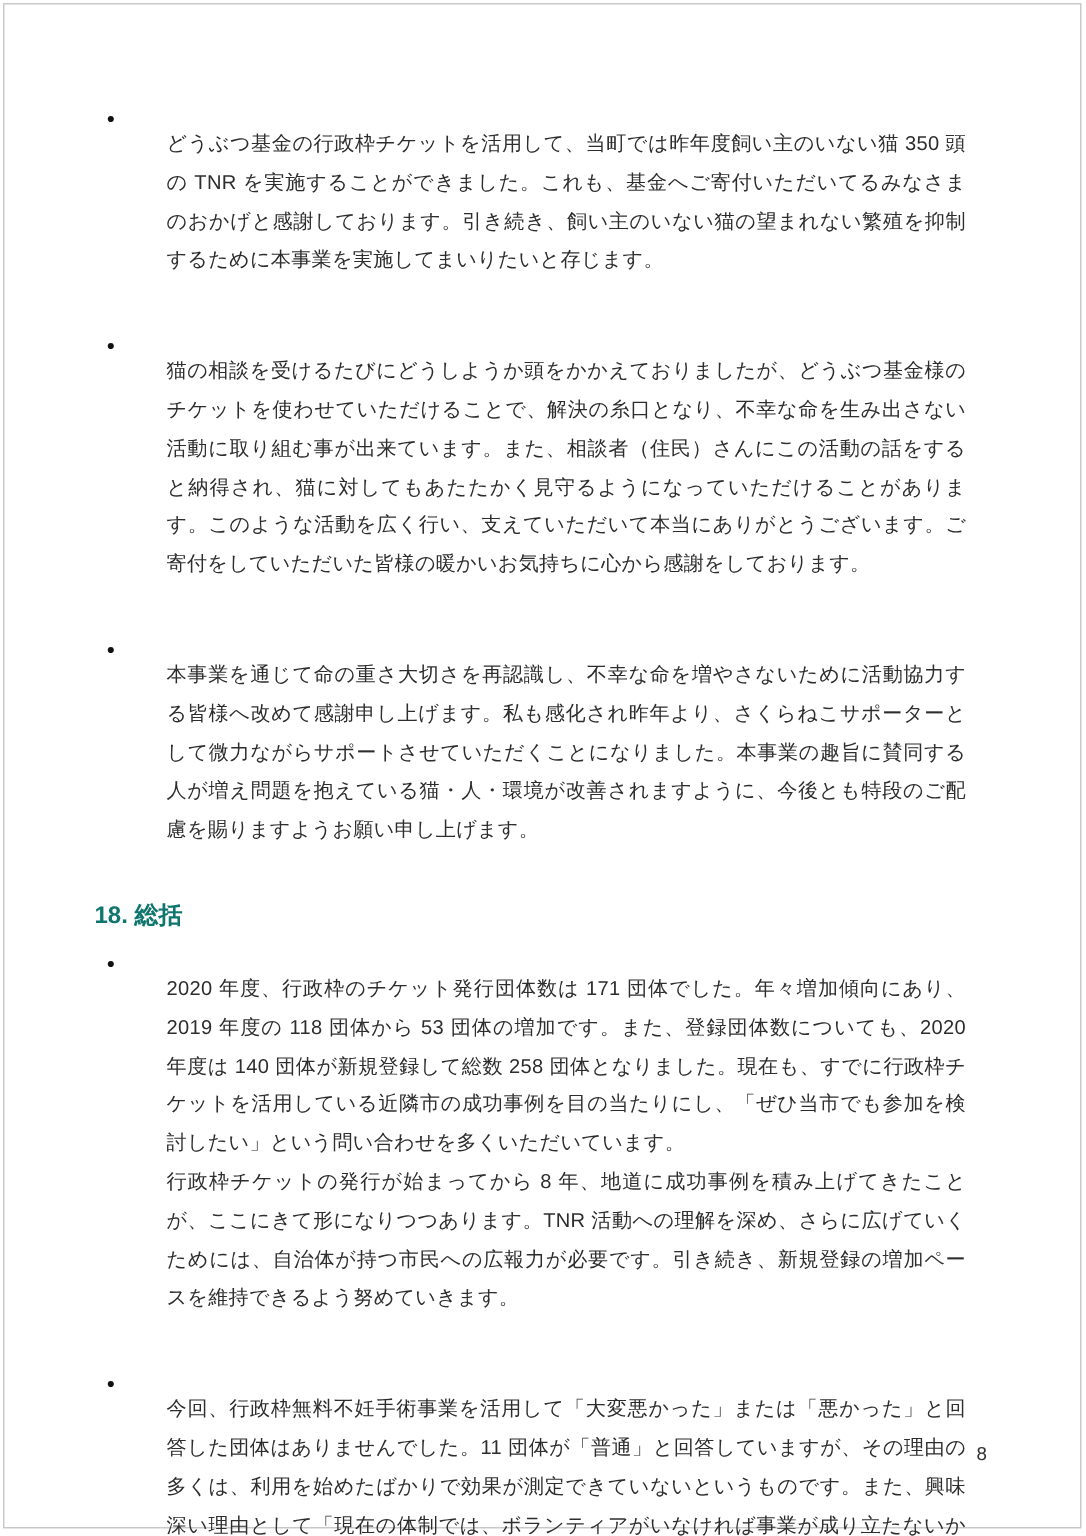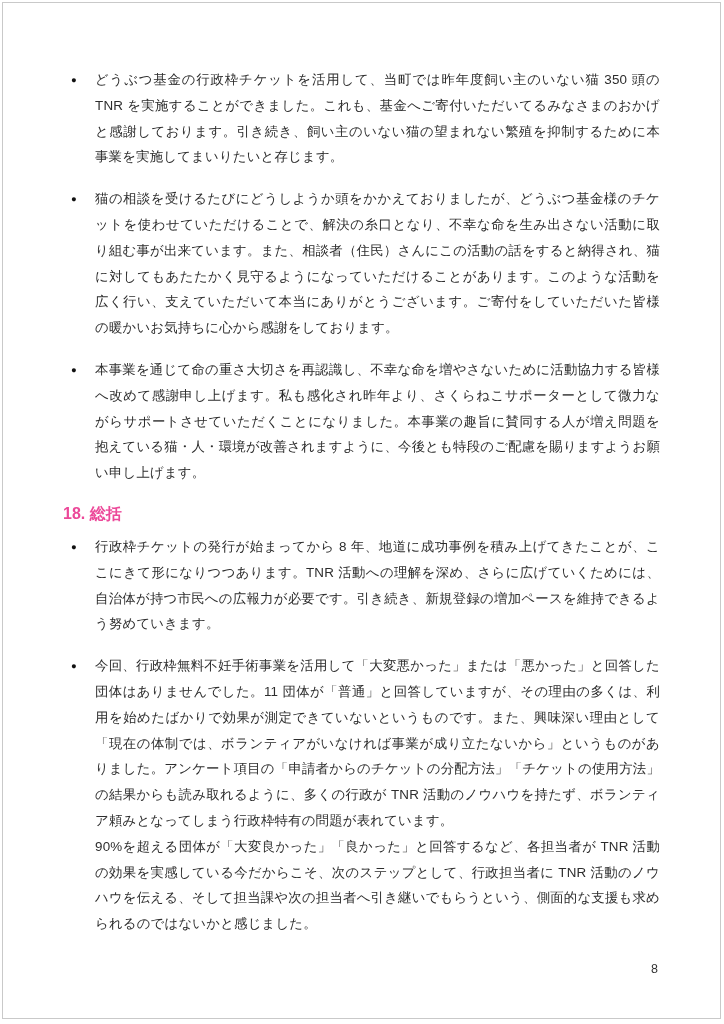--- a/index.html
+++ b/index.html
@@ -38,28 +38,28 @@
     font-size: 9.5px;
     line-height: 25.8px;
     color: #111111;
   }
   .btext {
     flex: 1;
     font-size: 13.4px;
     line-height: 25.8px;
     text-align: justify;
     letter-spacing: 0.2px;
-    margin: 0;
+    margin: 16px;
     color: #2d2d2d;
   }
   .btext p { margin: 0; }
   .section-heading {
     font-size: 16px;
     font-weight: bold;
-    color: #ec4899;
+    color: #0f766e;
     margin: 18px 0 9px 0;
   }
   .page-number {
     position: absolute;
     right: 62px;
     bottom: 42px;
     font-size: 12.5px;
     color: #333333;
   }
 </style>
@@ -83,20 +83,21 @@
         <p class="btext">本事業を通じて命の重さ大切さを再認識し、不幸な命を増やさないために活動協力する皆様へ改めて感謝申し上げます。私も感化され昨年より、さくらねこサポーターとして微力ながらサポートさせていただくことになりました。本事業の趣旨に賛同する人が増え問題を抱えている猫・人・環境が改善されますように、今後とも特段のご配慮を賜りますようお願い申し上げます。</p>
       </li>
     </ul>
 
     <h2 class="section-heading">18. 総括</h2>
 
     <ul class="bullet-list">
       <li class="bullet-item">
         <span class="marker">●</span>
         <div class="btext">
+          <p>2020 年度、行政枠のチケット発行団体数は 171 団体でした。年々増加傾向にあり、2019 年度の 118 団体から 53 団体の増加です。また、登録団体数についても、2020 年度は 140 団体が新規登録して総数 258 団体となりました。現在も、すでに行政枠チケットを活用している近隣市の成功事例を目の当たりにし、「ぜひ当市でも参加を検討したい」という問い合わせを多くいただいています。</p>
           <p>行政枠チケットの発行が始まってから 8 年、地道に成功事例を積み上げてきたことが、ここにきて形になりつつあります。TNR 活動への理解を深め、さらに広げていくためには、自治体が持つ市民への広報力が必要です。引き続き、新規登録の増加ペースを維持できるよう努めていきます。</p>
         </div>
       </li>
       <li class="bullet-item">
         <span class="marker">●</span>
         <div class="btext">
           <p>今回、行政枠無料不妊手術事業を活用して「大変悪かった」または「悪かった」と回答した団体はありませんでした。11 団体が「普通」と回答していますが、その理由の多くは、利用を始めたばかりで効果が測定できていないというものです。また、興味深い理由として「現在の体制では、ボランティアがいなければ事業が成り立たないから」というものがありました。アンケート項目の「申請者からのチケットの分配方法」「チケットの使用方法」の結果からも読み取れるように、多くの行政が TNR 活動のノウハウを持たず、ボランティア頼みとなってしまう行政枠特有の問題が表れています。</p>
           <p>90%を超える団体が「大変良かった」「良かった」と回答するなど、各担当者が TNR 活動の効果を実感している今だからこそ、次のステップとして、行政担当者に TNR 活動のノウハウを伝える、そして担当課や次の担当者へ引き継いでもらうという、側面的な支援も求められるのではないかと感じました。</p>
         </div>
       </li>

